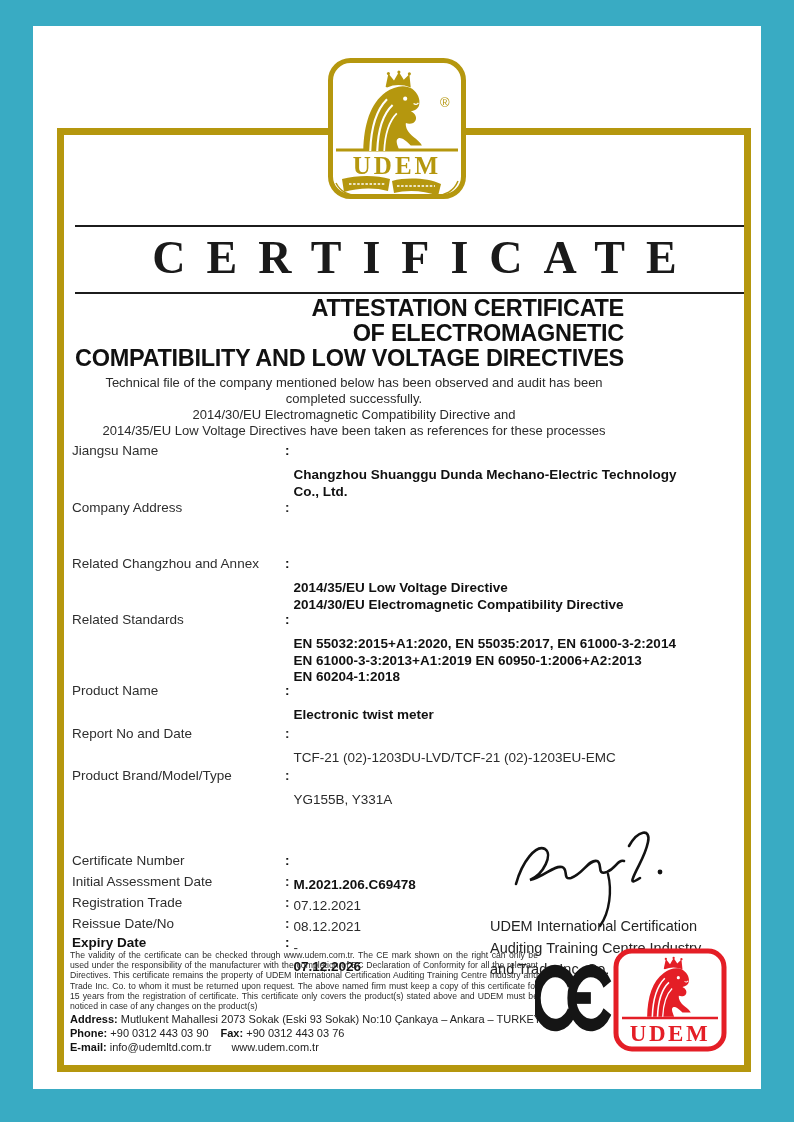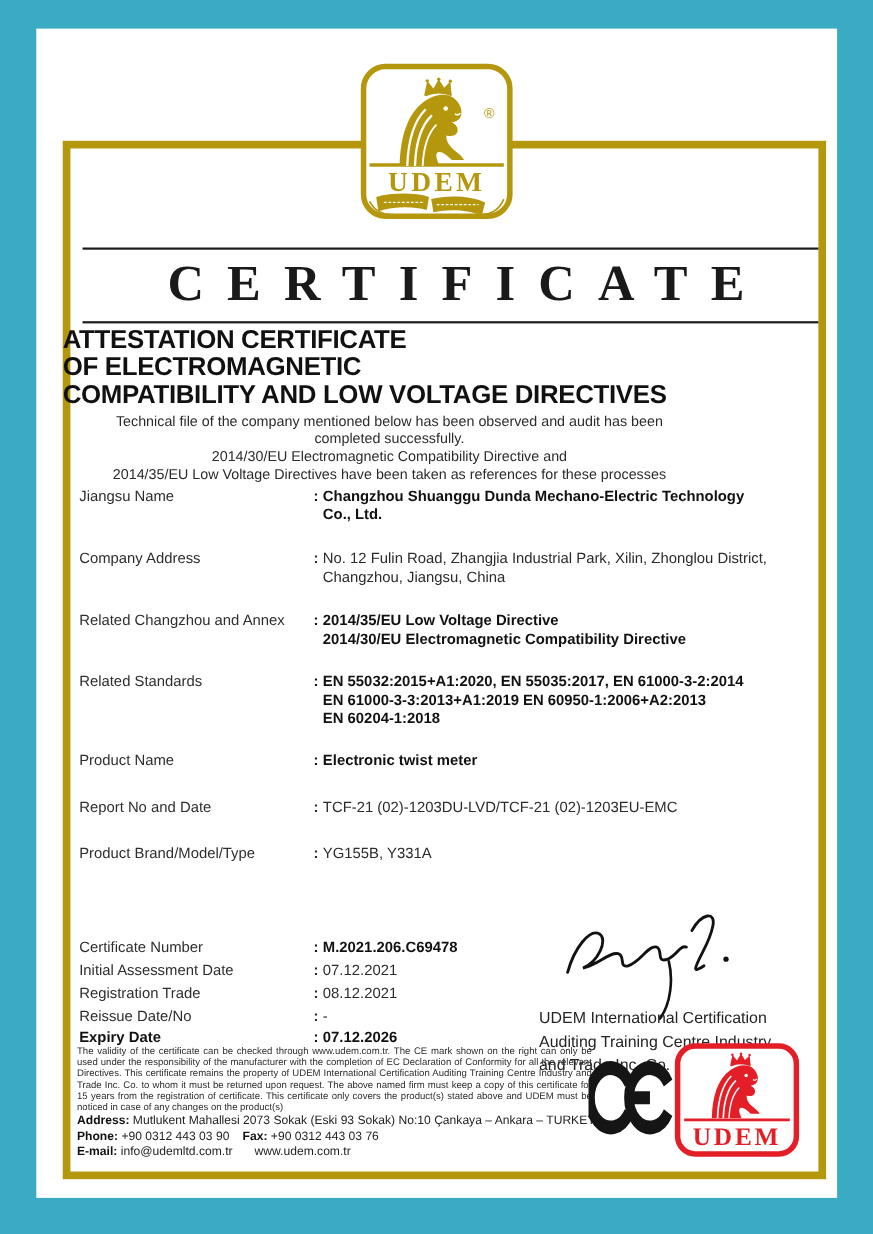--- a/index.html
+++ b/index.html
@@ -24,34 +24,34 @@
   .rule{height:2px;background:#1c1c1c;left:42px;width:669px;}
   .rule-top{top:199px;}
   .rule-bottom{top:266px;}
   .big-title{
     left:24px;top:203px;width:736px;text-align:center;
     font-family:"Liberation Serif",serif;font-weight:bold;
     font-size:46px;line-height:58px;letter-spacing:21px;color:#1a1a1a;
     white-space:nowrap;
   }
   .subtitle{
-    left:24px;top:270px;width:567px;text-align:left;
+    left:24px;top:270px;width:567px;text-align:right;
     font-weight:bold;font-size:23.5px;line-height:25px;color:#111;
     white-space:pre-line;letter-spacing:-0.3px;
   }
   .intro{
     left:24px;top:349px;width:594px;text-align:center;
     font-size:13px;line-height:16px;color:#2b2b2b;white-space:pre-line;
   }
   .frow,.crow{left:0;width:728px;}
   .lbl{left:39px;top:0;font-size:13.5px;color:#2e2e2e;white-space:nowrap;}
   .val{left:252px;top:0;width:470px;display:flex;align-items:flex-start;
        font-size:13.5px;line-height:16.5px;color:#2b2b2b;position:absolute;}
   .val .colon{position:static;flex:0 0 auto;margin-right:4px;font-weight:bold;}
-  .val .txt{position:static;white-space:pre-line;}
+  .val .txt{position:static;white-space:pre-line;margin-top:24px;}
   .val.bold .txt,.val.bold .colon{font-weight:bold;color:#111;}
   .crow .lbl{font-size:13.5px;}
   .crow .val{width:300px;}
   .lbl.bold{font-weight:bold;color:#111;}
   .signature{left:455px;top:796px;width:215px;height:110px;pointer-events:none;}
   .signature svg{position:static;display:block;}
   .issuer{
     left:457px;top:862px;width:260px;
     font-size:14.5px;line-height:21.5px;color:#242424;white-space:pre-line;margin-top:28px;
   }
@@ -127,22 +127,20 @@
     <div class="val bold">
         <span class="colon">:</span>
         <div class="txt">Changzhou Shuanggu Dunda Mechano-Electric Technology
 Co., Ltd.</div>
       </div>
   </div>
   <div class="frow" style="top:474px">
     <div class="lbl">Company Address</div>
     <div class="val">
         <span class="colon">:</span>
-        <div class="txt">No. 12 Fulin Road, Zhangjia Industrial Park, Xilin, Zhonglou District,
-Changzhou, Jiangsu, China</div>
       </div>
   </div>
   <div class="frow" style="top:530px">
     <div class="lbl">Related Changzhou and Annex</div>
     <div class="val bold">
         <span class="colon">:</span>
         <div class="txt">2014/35/EU Low Voltage Directive
 2014/30/EU  Electromagnetic Compatibility Directive</div>
       </div>
   </div>

